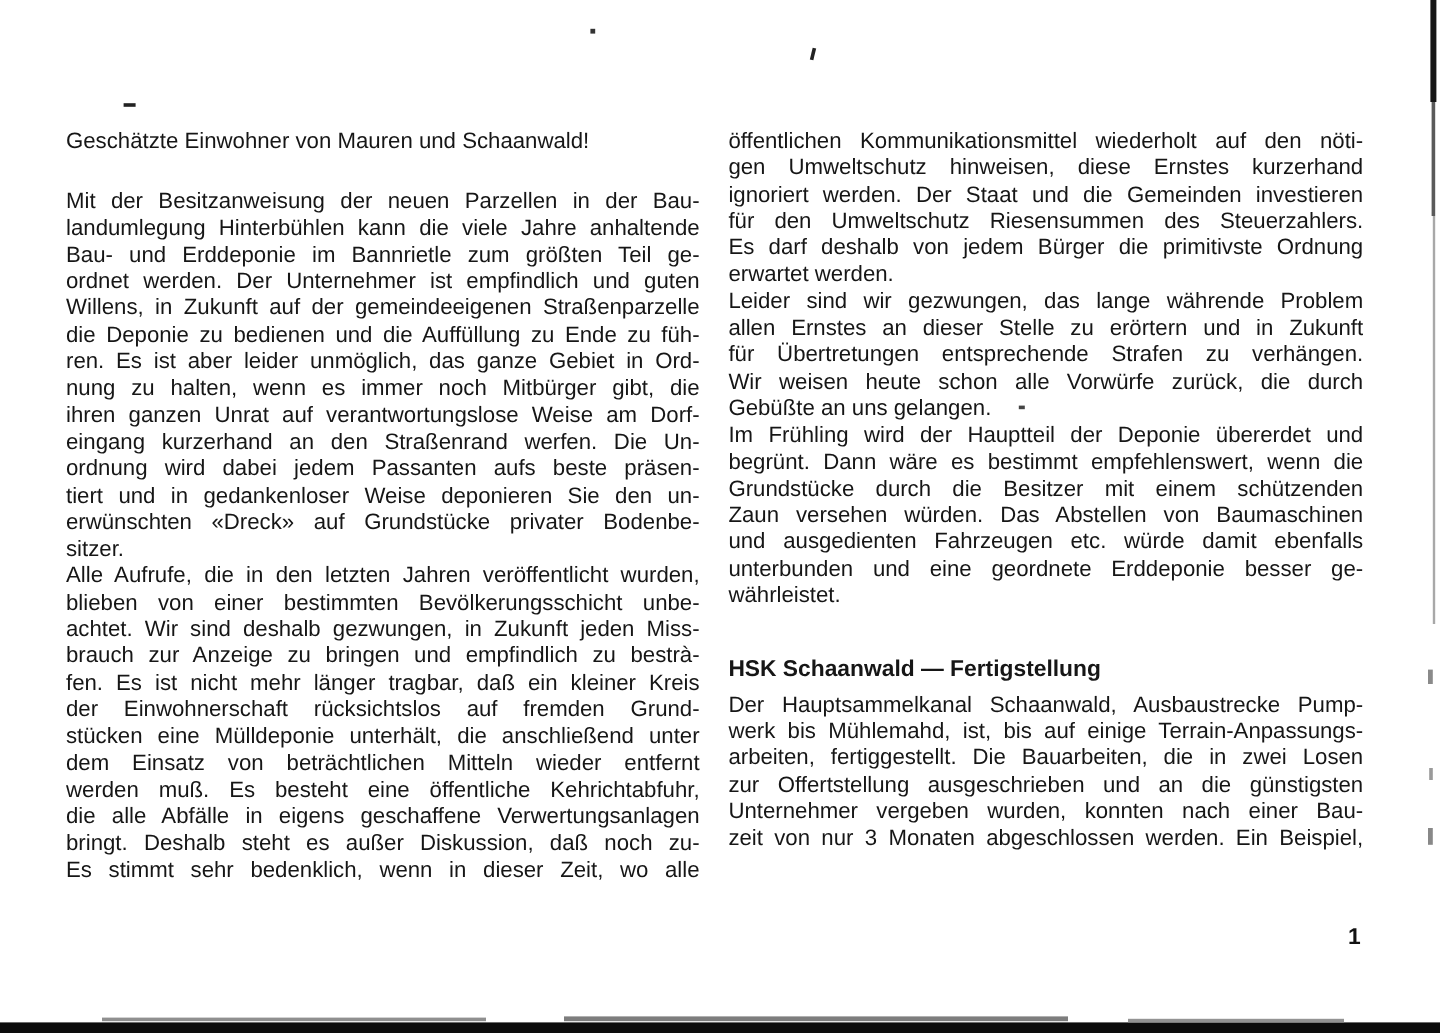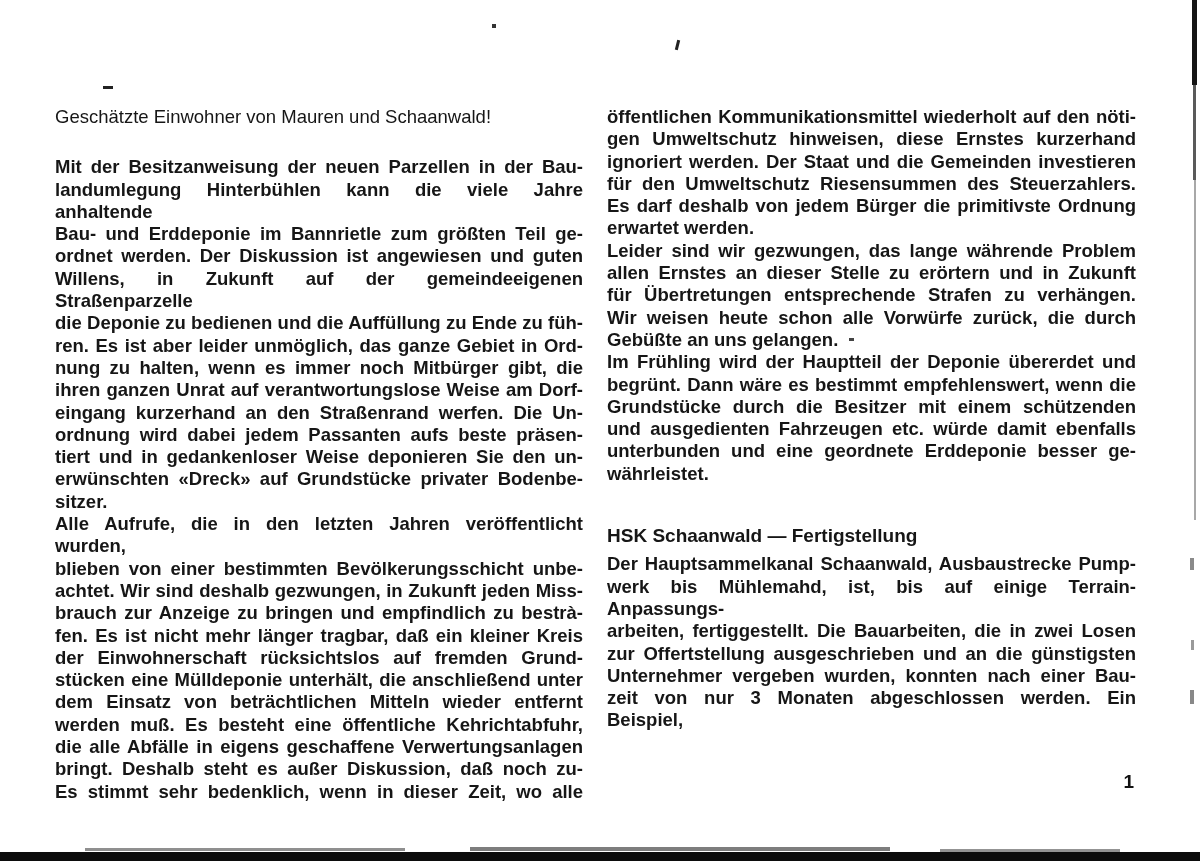--- a/index.html
+++ b/index.html
@@ -9,42 +9,42 @@
     font-family:"Liberation Sans","DejaVu Sans",sans-serif;
     color:#161616;
     position:relative;
     overflow:hidden;
   }
   .page{position:absolute;inset:0;padding-left:20px;}
   .col{position:absolute;font-size:18.5px;line-height:22.3px;}
   .col-left{left:55px;top:106px;width:528px;}
   .col-right{left:607px;top:106px;width:529px;}
   .salutation{margin-bottom:28px;text-align:left;}
-  .line{text-align:justify;text-align-last:justify;white-space:normal;font-weight:bold;}
+  .line{text-align:justify;text-align-last:justify;white-space:normal;}
   .line.end{text-align-last:auto;}
   .heading{font-weight:bold;font-size:19px;margin-top:40px;margin-bottom:6px;text-align:left;}
   .page-number{
     position:absolute;left:1100px;top:771px;width:34px;
     font-size:19px;font-weight:bold;text-align:right;color:#121212;
   }
   .artifact{position:absolute;}
   .noise-bar{background:#0c0c0c;}
 </style>
 </head>
 <body>
 
 <div class="page">
 
   <div class="col col-left">
     <div class="salutation">Geschätzte Einwohner von Mauren und Schaanwald!</div>
     <div id="left-paras">
         <div class="line">Mit der Besitzanweisung der neuen Parzellen in der Bau-</div>
         <div class="line">landumlegung Hinterbühlen kann die viele Jahre anhaltende</div>
         <div class="line">Bau- und Erddeponie im Bannrietle zum größten Teil ge-</div>
-        <div class="line">ordnet werden. Der Diskussion ist angewiesen und guten</div>
+        <div class="line">ordnet werden. Der Unternehmer ist empfindlich und guten</div>
         <div class="line">Willens, in Zukunft auf der gemeindeeigenen Straßenparzelle</div>
         <div class="line">die Deponie zu bedienen und die Auffüllung zu Ende zu füh-</div>
         <div class="line">ren. Es ist aber leider unmöglich, das ganze Gebiet in Ord-</div>
         <div class="line">nung zu halten, wenn es immer noch Mitbürger gibt, die</div>
         <div class="line">ihren ganzen Unrat auf verantwortungslose Weise am Dorf-</div>
         <div class="line">eingang kurzerhand an den Straßenrand werfen. Die Un-</div>
         <div class="line">ordnung wird dabei jedem Passanten aufs beste präsen-</div>
         <div class="line">tiert und in gedankenloser Weise deponieren Sie den un-</div>
         <div class="line">erwünschten «Dreck» auf Grundstücke privater Bodenbe-</div>
         <div class="line end">sitzer.</div>
@@ -72,20 +72,21 @@
         <div class="line">Es darf deshalb von jedem Bürger die primitivste Ordnung</div>
         <div class="line end">erwartet werden.</div>
         <div class="line">Leider sind wir gezwungen, das lange währende Problem</div>
         <div class="line">allen Ernstes an dieser Stelle zu erörtern und in Zukunft</div>
         <div class="line">für Übertretungen entsprechende Strafen zu verhängen.</div>
         <div class="line">Wir weisen heute schon alle Vorwürfe zurück, die durch</div>
         <div class="line end">Gebüßte an uns gelangen.</div>
         <div class="line">Im Frühling wird der Hauptteil der Deponie übererdet und</div>
         <div class="line">begrünt. Dann wäre es bestimmt empfehlenswert, wenn die</div>
         <div class="line">Grundstücke durch die Besitzer mit einem schützenden</div>
+        <div class="line">Zaun versehen würden. Das Abstellen von Baumaschinen</div>
         <div class="line">und ausgedienten Fahrzeugen etc. würde damit ebenfalls</div>
         <div class="line">unterbunden und eine geordnete Erddeponie besser ge-</div>
         <div class="line end">währleistet.</div>
       </div>
     <div class="heading">HSK Schaanwald — Fertigstellung</div>
     <div id="right-paras-2">
         <div class="line">Der Hauptsammelkanal Schaanwald, Ausbaustrecke Pump-</div>
         <div class="line">werk bis Mühlemahd, ist, bis auf einige Terrain-Anpassungs-</div>
         <div class="line">arbeiten, fertiggestellt. Die Bauarbeiten, die in zwei Losen</div>
         <div class="line">zur Offertstellung ausgeschrieben und an die günstigsten</div>

